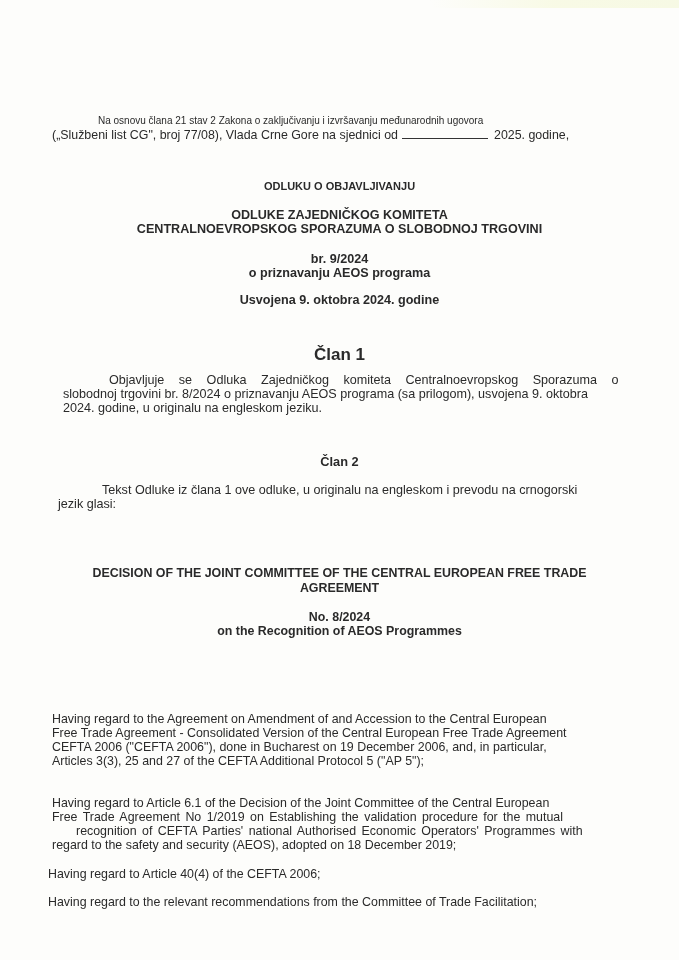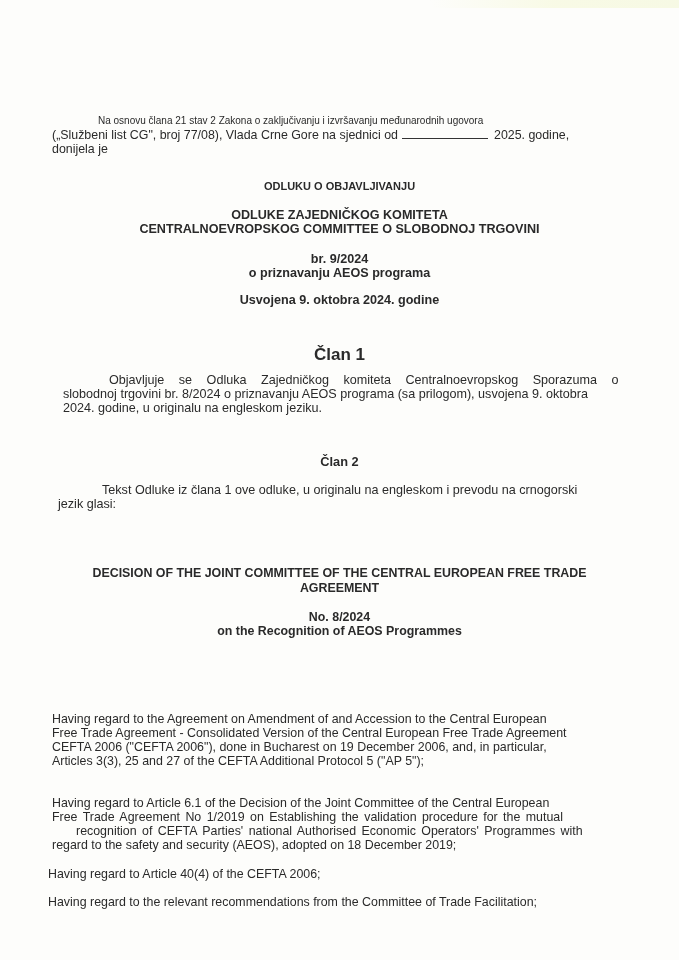--- a/index.html
+++ b/index.html
@@ -22,26 +22,25 @@
 </style>
 </head>
 <body>
 
 <div class="page">
   <div class="scan-tint"></div>
 
   <div class="para" style="top:84px; left:52px;">
     <span class="line" style="padding-left:46px; font-size:10px;margin-top:30px;">Na osnovu člana 21 stav 2 Zakona o zaključivanju i izvršavanju međunarodnih ugovora</span>
     <span class="line" style="font-size:12.4px;"><span>(„Službeni list CG", broj 77/08), Vlada Crne Gore na sjednici od</span><span class="blank"></span><span>2025. godine,</span></span>
-    <span class="line" style="font-size:12.4px;">donijela je</span>
   </div>
 
   <div class="abs center bold" style="top:180px; font-size:11px;">ODLUKU O OBJAVLJIVANJU</div>
   <div class="abs center bold" style="top:208px; font-size:12.6px;">ODLUKE ZAJEDNIČKOG KOMITETA</div>
-  <div class="abs center bold" style="top:222px; font-size:12.6px;">CENTRALNOEVROPSKOG COMMITTEE O SLOBODNOJ TRGOVINI</div>
+  <div class="abs center bold" style="top:222px; font-size:12.6px;">CENTRALNOEVROPSKOG SPORAZUMA O SLOBODNOJ TRGOVINI</div>
   <div class="abs center bold" style="top:252px; font-size:12.6px;">br. 9/2024</div>
   <div class="abs center bold" style="top:266px; font-size:12.6px;">o priznavanju AEOS programa</div>
   <div class="abs center bold" style="top:293px; font-size:12.6px;">Usvojena 9. oktobra 2024. godine</div>
 
   <div class="abs center bold" style="top:345px; font-size:17px;">Član 1</div>
   <div class="para" style="top:373px; left:63px; width:553px;">
     <span class="line" style="padding-left:46px; word-spacing:11px;">Objavljuje se Odluka Zajedničkog komiteta Centralnoevropskog Sporazuma o</span>
     <span class="line">slobodnoj trgovini br. 8/2024 o priznavanju AEOS programa (sa prilogom), usvojena 9. oktobra</span>
     <span class="line">2024. godine, u originalu na engleskom jeziku.</span>
   </div>

